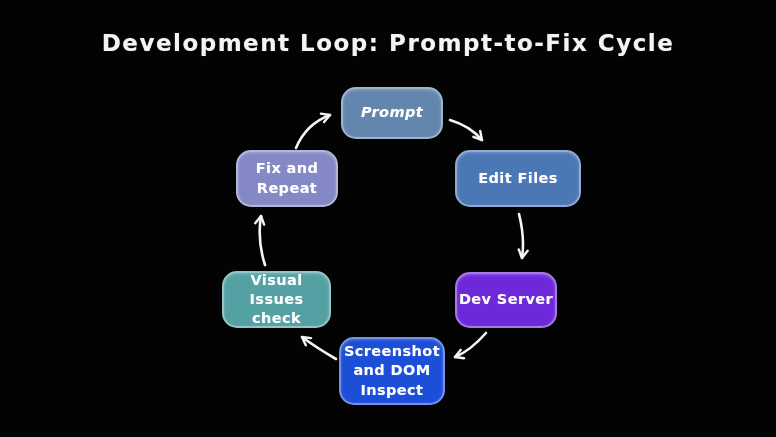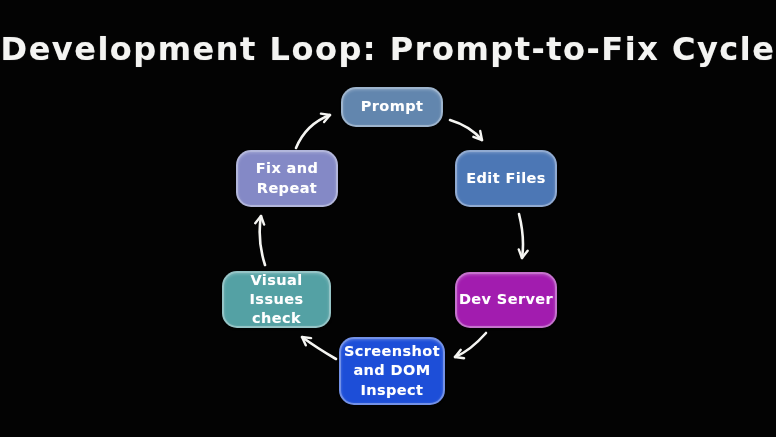--- a/index.html
+++ b/index.html
@@ -2,34 +2,34 @@
 <html><head>
 <meta charset="utf-8">
 <style>
   html,body{margin:0;padding:0;background:#000;}
   .stage{
     position:relative;width:776px;height:437px;background:#030303;
     overflow:hidden;font-family:"DejaVu Sans",sans-serif;
   }
   .title{
     position:absolute;top:30px;left:0;width:776px;text-align:center;
-    color:#f4f4f2;font-size:32px;font-weight:bold;letter-spacing:1.5px;
+    color:#f4f4f2;font-size:23px;font-weight:bold;letter-spacing:1.5px;
     text-shadow:0 0 1px rgba(255,255,255,.4);
   }
   .node{
     position:absolute;box-sizing:border-box;border-radius:15px;
     display:flex;align-items:center;justify-content:center;
     color:#ffffff;font-size:14.5px;font-weight:600;text-align:center;
     white-space:pre-line;line-height:1.32;letter-spacing:.4px;
     border:2px solid rgba(255,255,255,0.38);
     box-shadow:inset 0 1px 3px rgba(255,255,255,0.25), 0 1px 2px rgba(0,0,0,0.6);
     text-shadow:0 0 1px rgba(255,255,255,.35);
   }
-  .n-prompt{left:341px;top:87px;width:102px;height:40px;}
-  .n-edit-files{left:455px;top:150px;width:102px;height:57px;}
+  .n-prompt{left:341px;top:87px;width:102px;height:52px;font-style:italic;}
+  .n-edit-files{left:455px;top:150px;width:126px;height:57px;}
   .n-dev-server{left:455px;top:272px;width:102px;height:56px;}
   .n-screenshot{left:339px;top:337px;width:106px;height:68px;}
   .n-visual{left:222px;top:271px;width:109px;height:57px;}
   .n-fix{left:224px;top:150px;width:102px;height:57px;}
   .arrows{position:absolute;left:0;top:0;width:776px;height:437px;pointer-events:none;}
   .arrow{fill:none;stroke:#f5f5f2;stroke-width:2.6;stroke-linecap:round;}
 </style>
 </head>
 <body>
 
@@ -48,21 +48,21 @@
     <path class="arrow" d="M486 333 Q470 351 455 357" marker-end="url(#ah)"></path>
     <path class="arrow" d="M336 359 Q317 348 302 337" marker-end="url(#ah)"></path>
     <path class="arrow" d="M265 265 Q257 240 261 216" marker-end="url(#ah)"></path>
     <path class="arrow" d="M296 148 Q306 124 330 115" marker-end="url(#ah)"></path>
   </svg>
 
   <div class="node n-prompt" style="background-color: rgb(98, 134, 174);">Prompt</div>
 
   <div class="node n-edit-files" style="background-color: rgb(76, 119, 181);">Edit Files</div>
 
-  <div class="node n-dev-server" style="background-color: #a21caf;">Dev Server</div>
+  <div class="node n-dev-server" style="background-color: #6d28d9;">Dev Server</div>
 
   <div class="node n-screenshot" style="background-color: #1d4ed8;">Screenshot
 and DOM
 Inspect</div>
 
   <div class="node n-visual" style="background-color: rgb(84, 161, 164);">Visual Issues
 check</div>
 
   <div class="node n-fix" style="background-color: rgb(132, 137, 198); margin-left: 12px;">Fix and
 Repeat</div>

